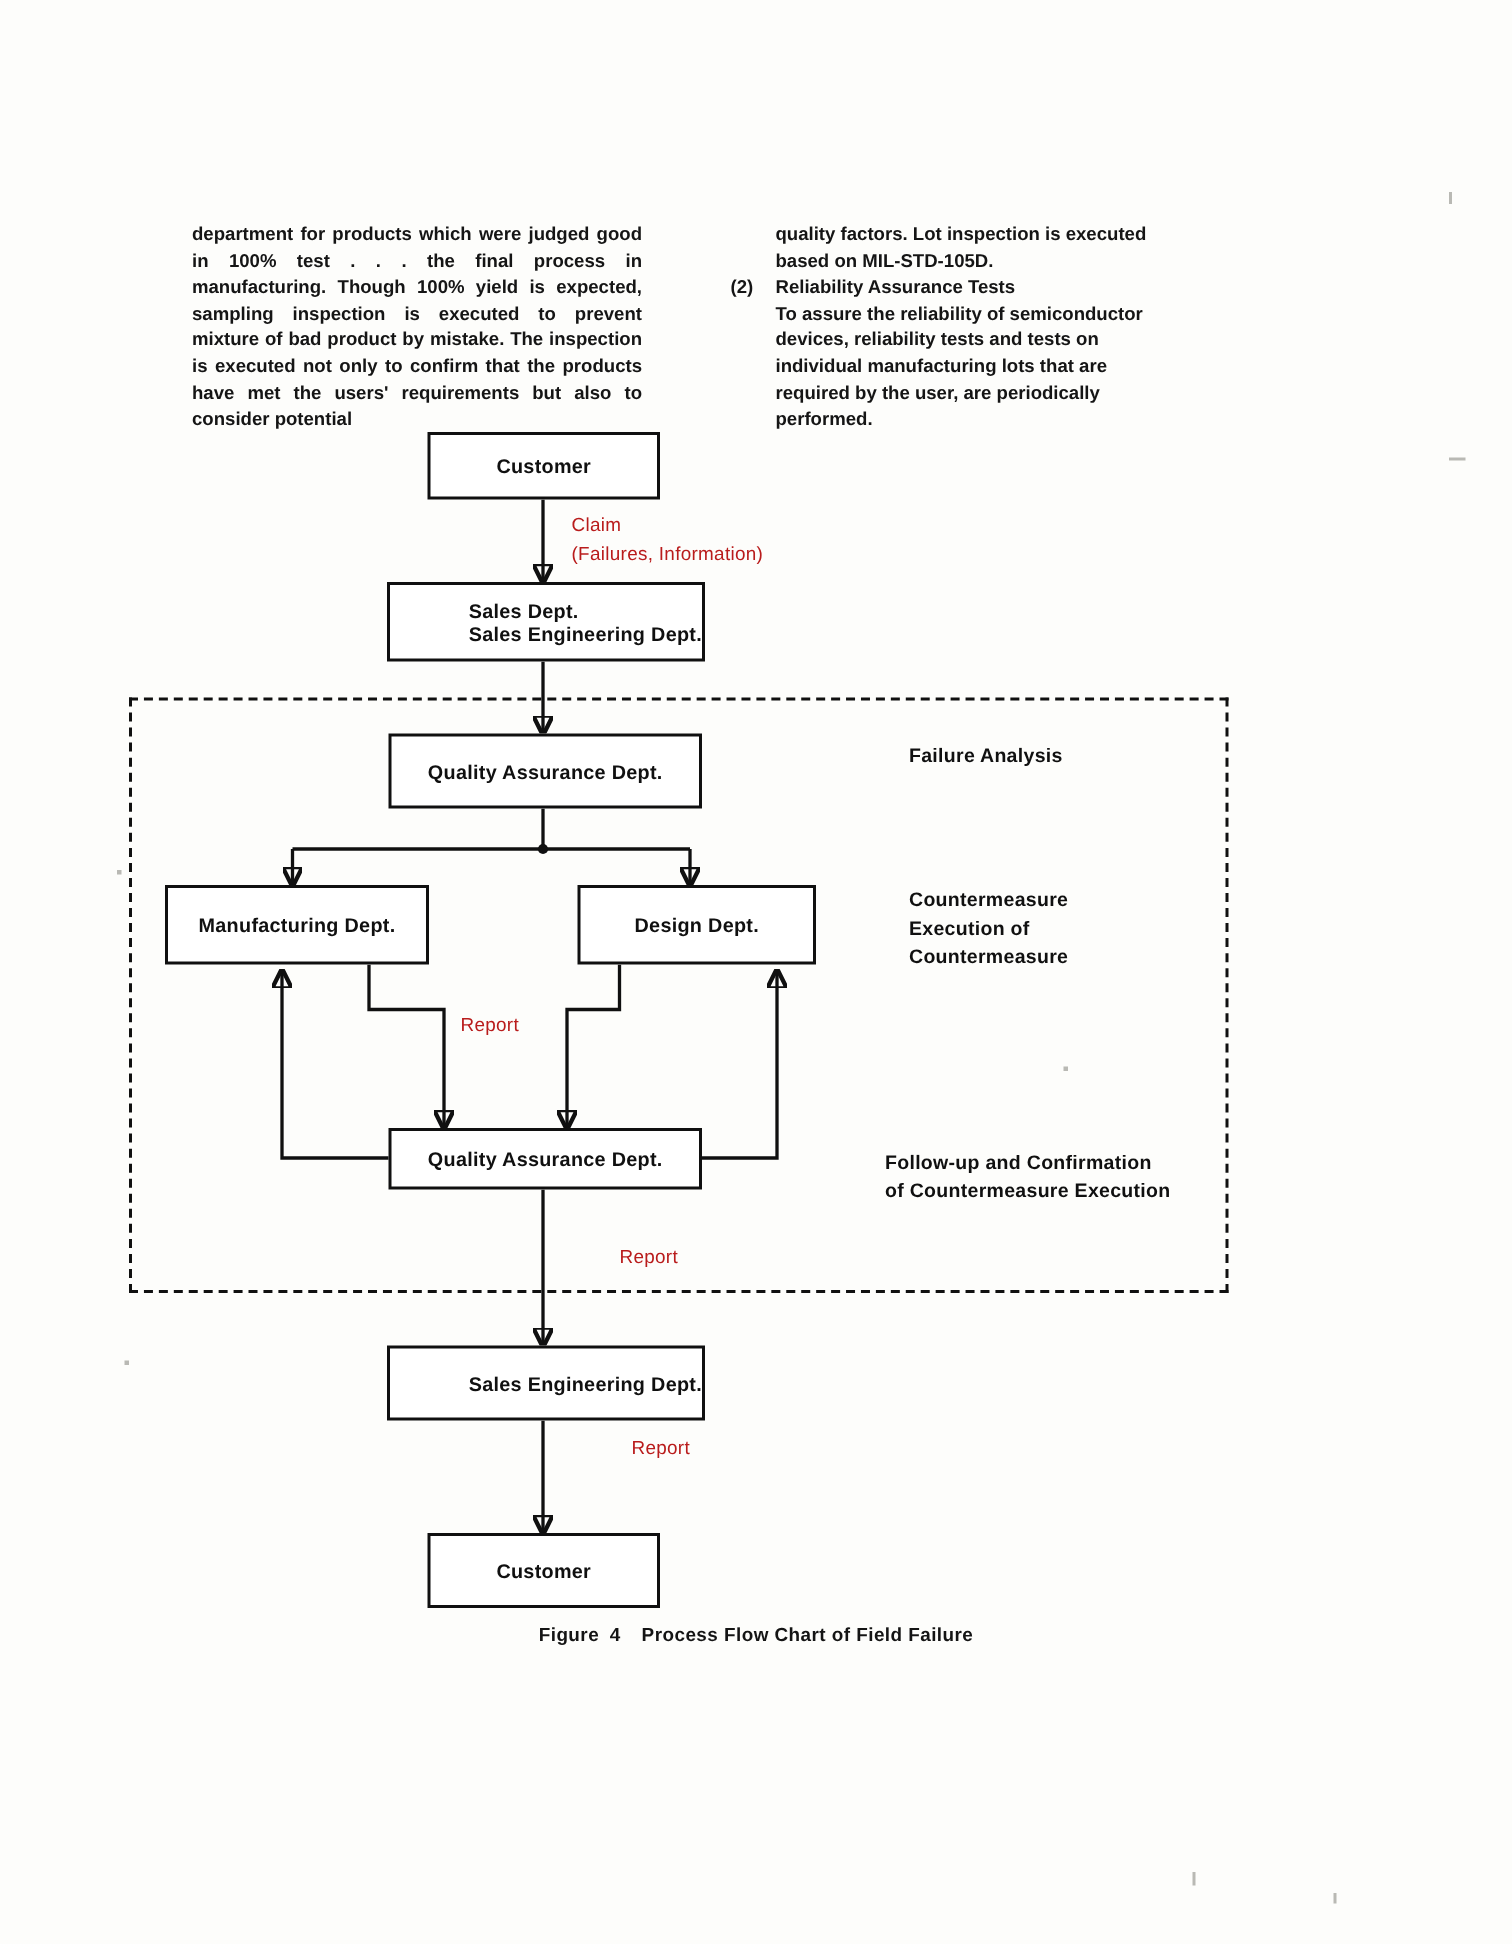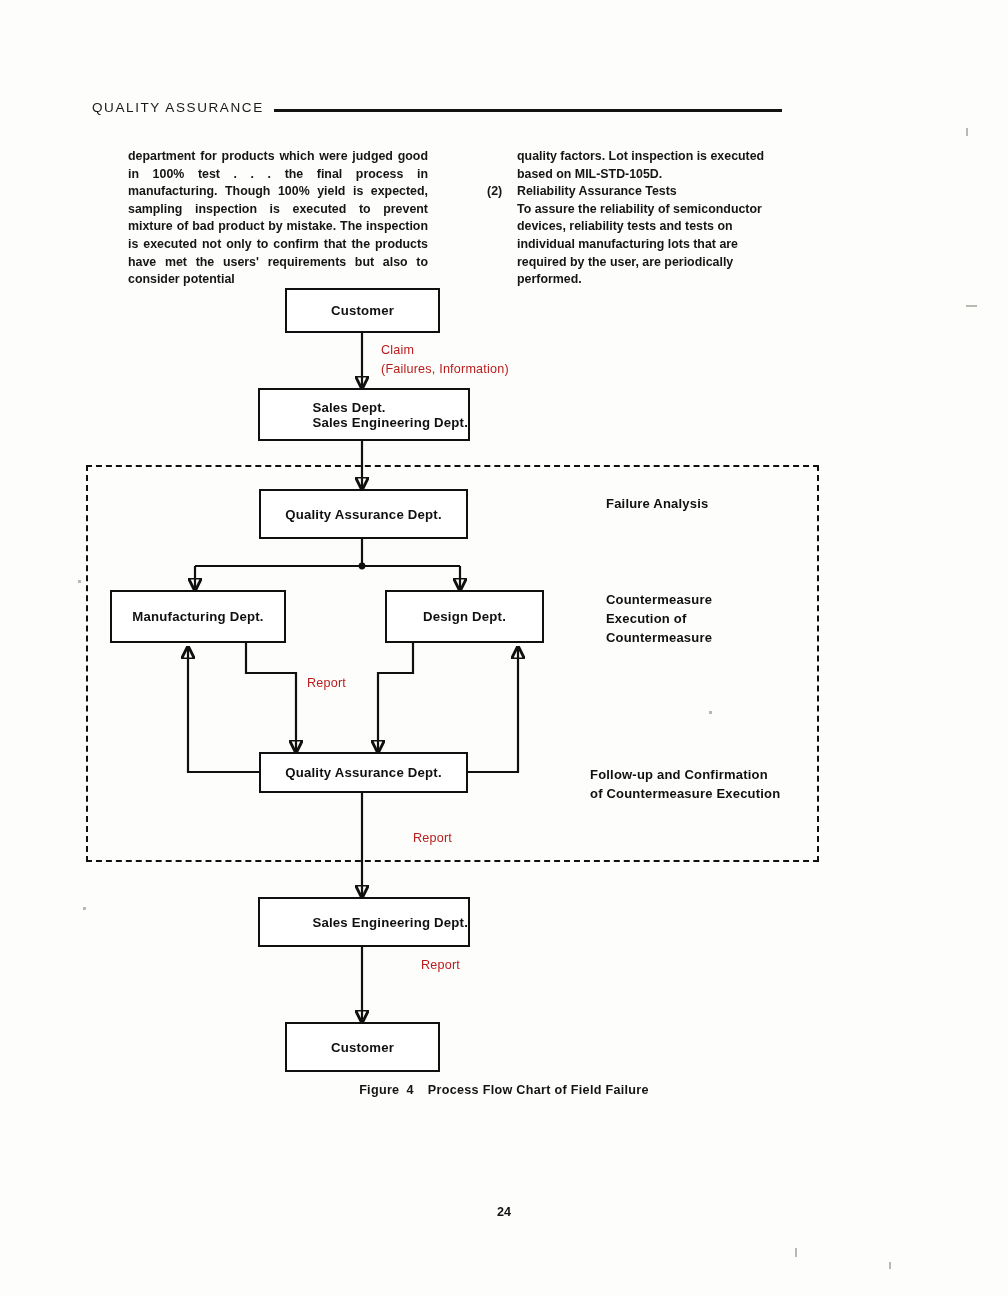--- a/index.html
+++ b/index.html
@@ -182,24 +182,20 @@
 <div id="page">
 
   <div class="speck" style="left:966px;top:305px;width:11px;height:2px;"></div>
   <div class="speck" style="left:78px;top:580px;width:3px;height:3px;"></div>
   <div class="speck" style="left:83px;top:907px;width:3px;height:3px;"></div>
   <div class="speck" style="left:709px;top:711px;width:3px;height:3px;"></div>
   <div class="speck" style="left:795px;top:1248px;width:2px;height:9px;"></div>
   <div class="speck" style="left:889px;top:1262px;width:2px;height:7px;"></div>
   <div class="speck" style="left:966px;top:128px;width:2px;height:8px;"></div>
 
-  <div id="running-head">
-    <div class="rh-text">QUALITY ASSURANCE</div>
-    <div class="rh-rule"></div>
-  </div>
 
   <div class="col" id="col-left">
     <p>department for products which were judged good in 100% test . . . the final process in manufacturing. Though 100% yield is expected, sampling inspection is executed to prevent mixture of bad product by mistake. The inspection is executed not only to confirm that the products have met the users' requirements but also to consider potential</p>
   </div>
 
   <div class="col" id="col-right">
     <p style="padding-left:30px;">quality factors. Lot inspection is executed based on MIL-STD-105D.</p>
     <p class="numbered">
       <span class="marker">(2)</span>
       <span>Reliability Assurance Tests</span>
@@ -303,15 +299,14 @@
       <span style="display:block">Follow-up and Confirmation</span>
       <span style="display:block">of Countermeasure Execution</span>
     </div>
 
   </div>
 
   <div id="figure-caption">
     <span>Figure</span><span class="cap-gap"></span><span>4</span><span class="cap-gap"></span><span class="cap-gap"></span><span>Process Flow Chart of Field Failure</span>
   </div>
 
-  <div id="page-number">24</div>
 
 </div>
 
 </body></html>

